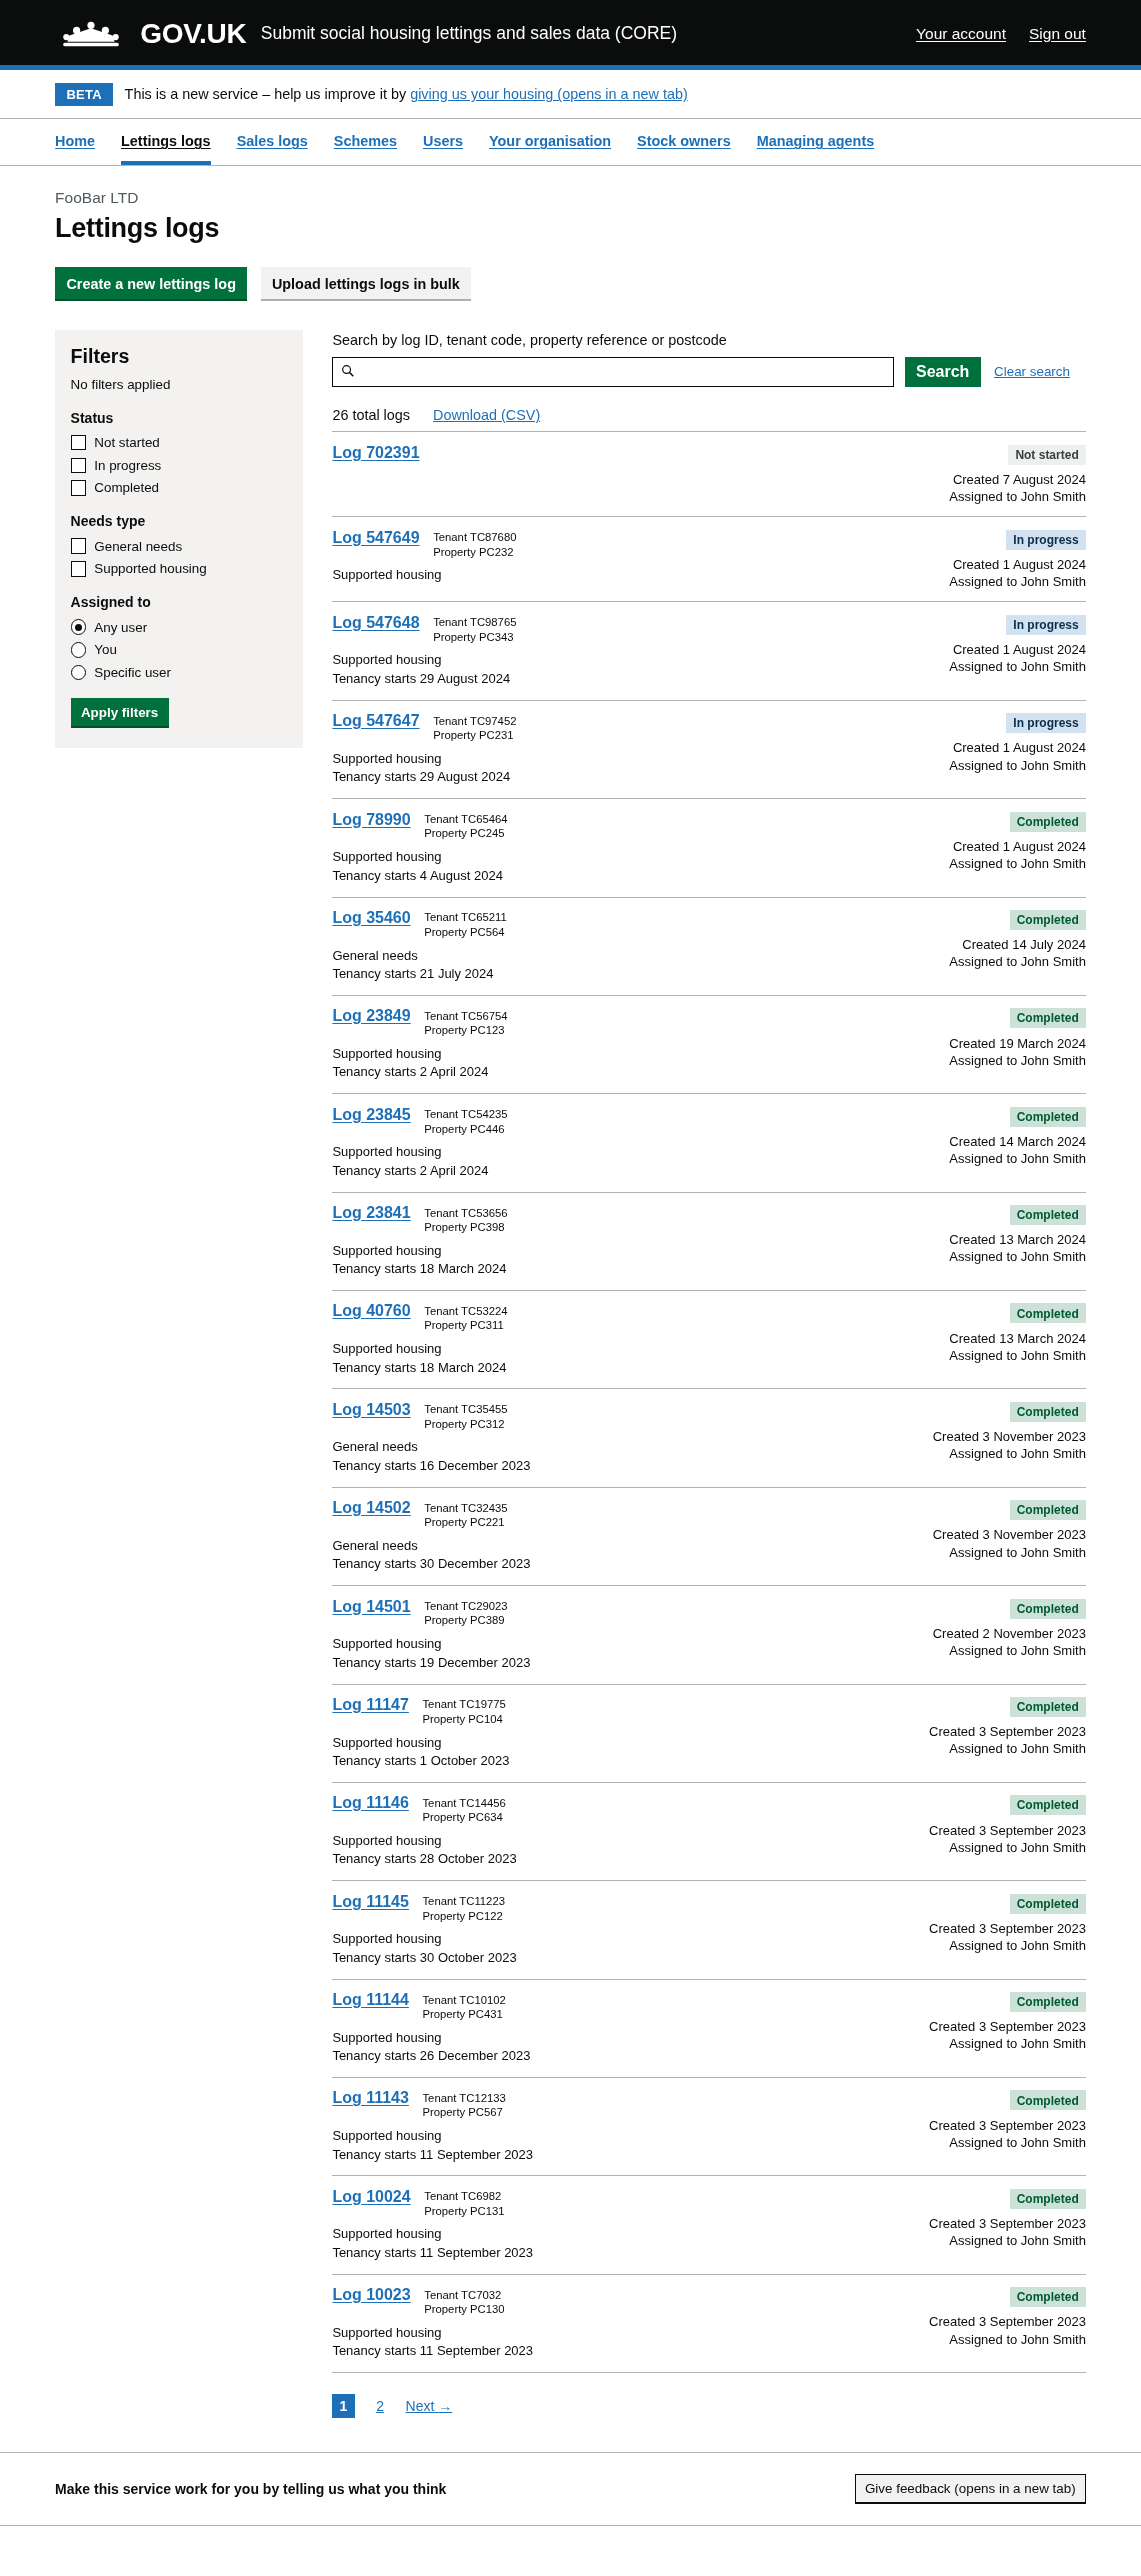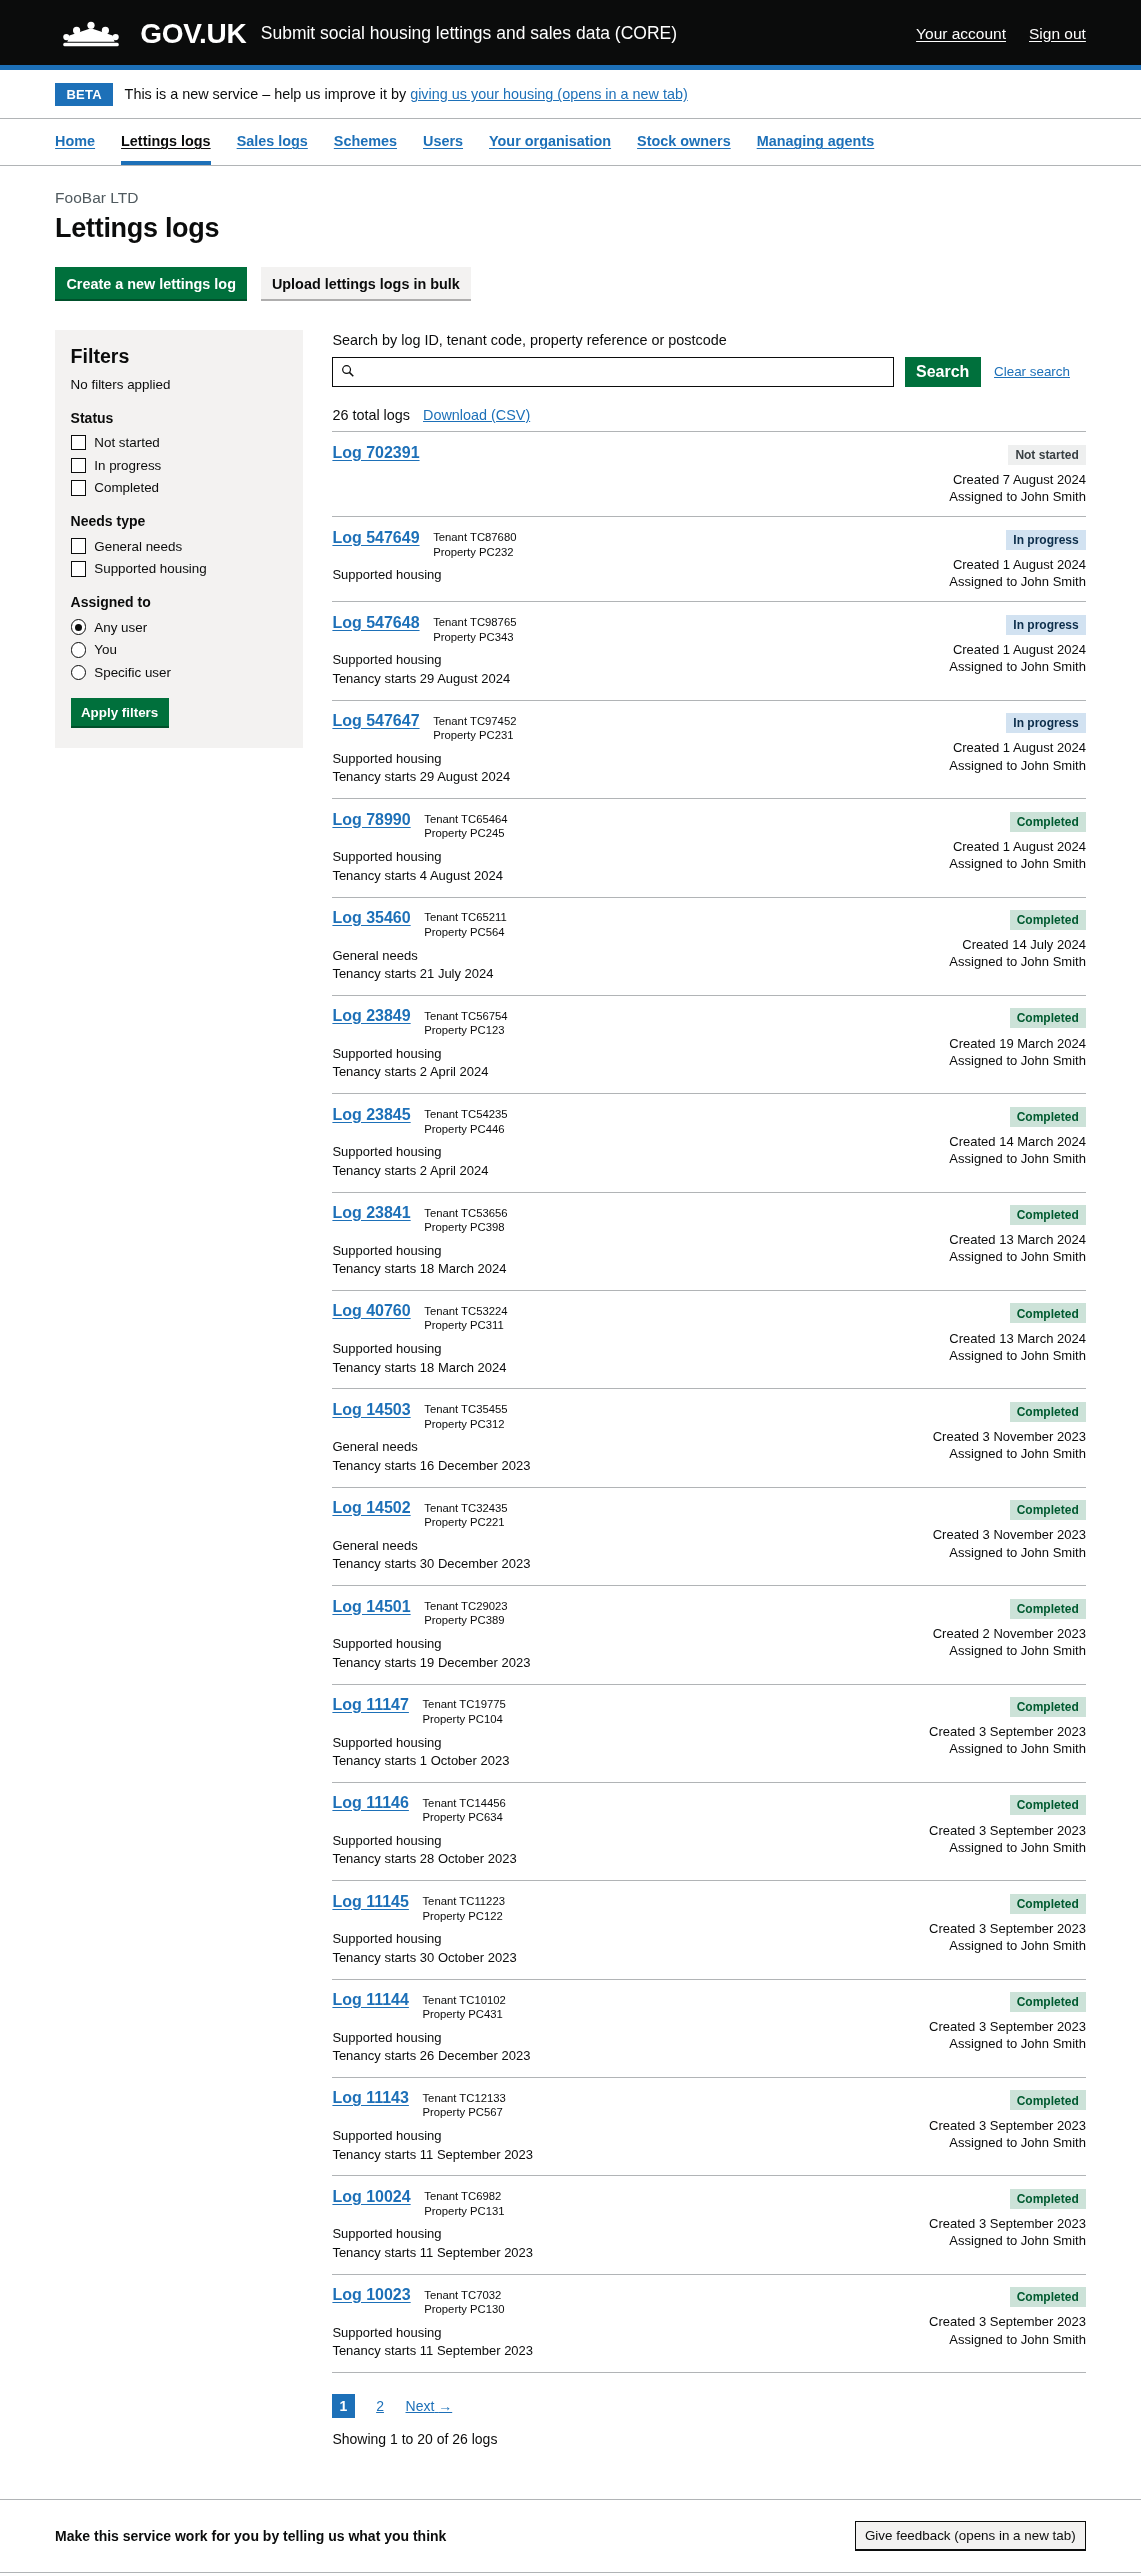--- a/index.html
+++ b/index.html
@@ -260,21 +260,21 @@
     margin-left: 13.4px;
     align-self: center;
     text-decoration: underline;
     cursor:pointer;
   }
 
   .results-meta {
     margin: 20.6px 0 8.2px 0;
     font-size: 14.4px;
     display:flex;
-    gap: 13px;
+    gap: 23px;
     align-items: baseline;
   }
   .results-meta .total { font-weight: normal; }
   .results-meta a { color: #1d70b8; text-decoration: underline; }
 
   
   .log-list { border-top: 1px solid #b1b4b6; }
   .log-row {
     border-bottom: 1px solid #b1b4b6;
     padding: 11.3px 0 12.4px 0;
@@ -918,21 +918,20 @@
 
         <div class="pagination">
           <span class="page-num current">1</span>
           <span class="page-num">2</span>
           <span class="page-next">
             <span>Next</span>
             <span>→</span>
           </span>
         </div>
 
-        <div class="showing">Showing 1 to 20 of 26 logs</div>
       </div>
     </div>
   </div>
 </div>
 
 <div class="feedback-strip">
   <div class="feedback-inner">
     <span class="feedback-text">Make this service work for you by telling us what you think</span>
     <button class="feedback-btn">Give feedback (opens in a new tab)</button>
   </div>

